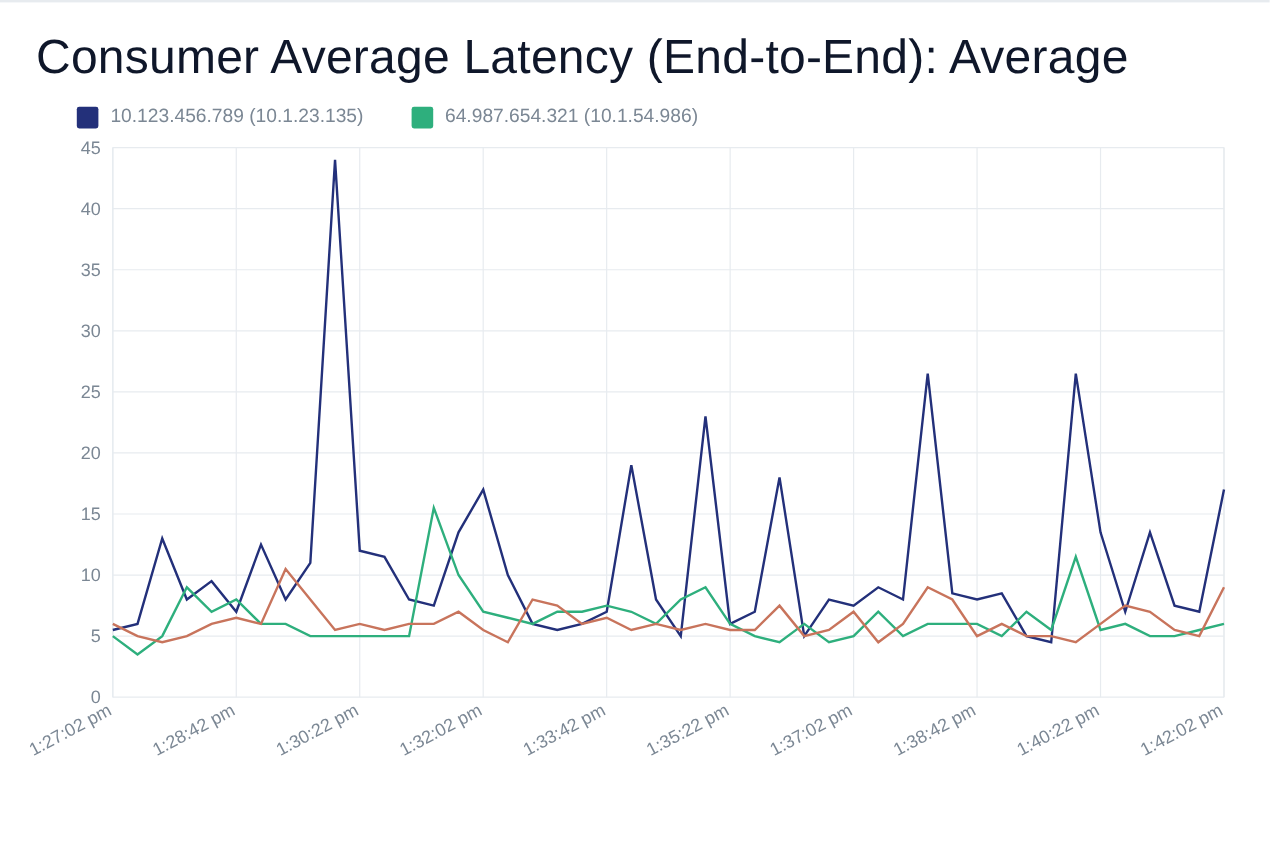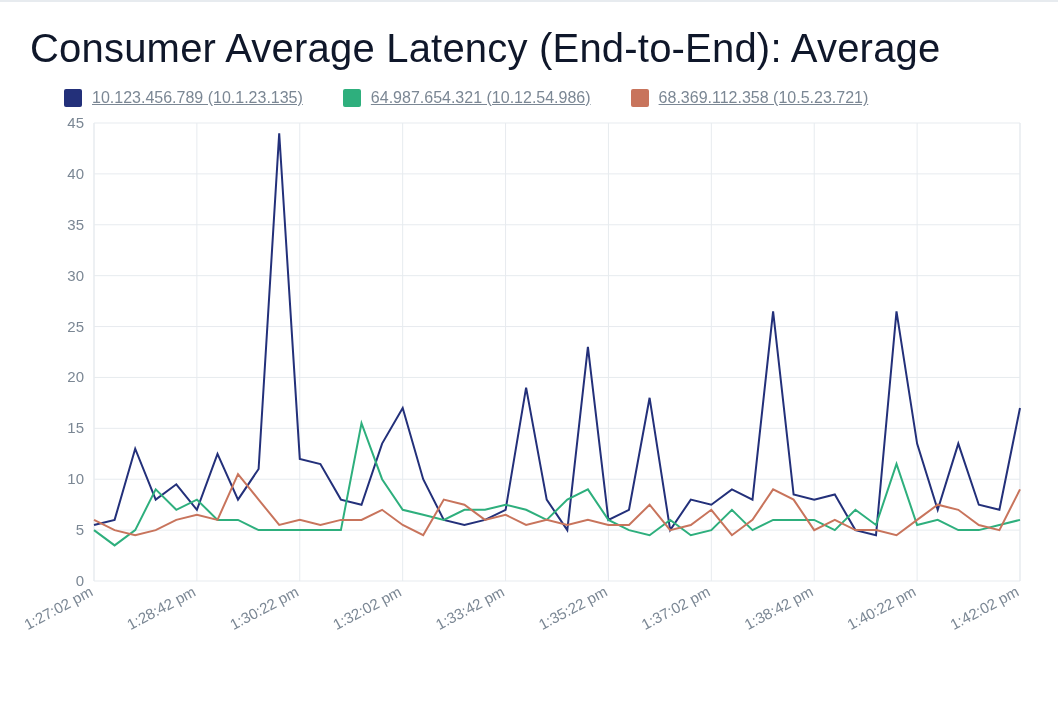--- a/index.html
+++ b/index.html
@@ -19,21 +19,20 @@
     padding: 24px 0 10px 30px;
     letter-spacing: 0.2px;
   }
   .legend {
     display: flex;
     gap: 40px;
     padding: 8px 16px 4px 64px;
     font-size: 16px;
     color: #7b8794;
     align-items: center;
-    text-decoration: underline;
   }
   .legend-item { display: flex; align-items: center; gap: 10px; cursor: pointer; }
   .swatch { width: 18px; height: 18px; border-radius: 2px; display: inline-block; }
   .chart-wrap {
     position: relative;
     width: 1024px;
     height: 580px;
     margin-left: 14px;
   }
   .chart-wrap svg { display: block; }
@@ -45,25 +44,21 @@
 
 <div class="title">Consumer Average Latency (End-to-End): Average</div>
 
 <div class="legend">
   <div class="legend-item">
     <span class="swatch" style="background:#23307a"></span>
     <span>10.123.456.789 (10.1.23.135)</span>
   </div>
   <div class="legend-item">
     <span class="swatch" style="background:#2eaf7d"></span>
-    <span>64.987.654.321 (10.12.54.986)</span>
-  </div>
-  <div class="legend-item">
-    <span class="swatch" style="background:#c8745c"></span>
-    <span>68.369.112.358 (10.5.23.721)</span>
+    <span>64.987.654.321 (10.1.54.986)</span>
   </div>
 </div>
 
 <div class="chart-wrap">
   <svg id="chart-svg" width="1024" height="580">
       <g class="grid">
         <line x1="80" x2="1006" y1="470" y2="470"></line>
         <line x1="80" x2="1006" y1="419.1111111111111" y2="419.1111111111111"></line>
         <line x1="80" x2="1006" y1="368.22222222222223" y2="368.22222222222223"></line>
         <line x1="80" x2="1006" y1="317.33333333333337" y2="317.33333333333337"></line>

